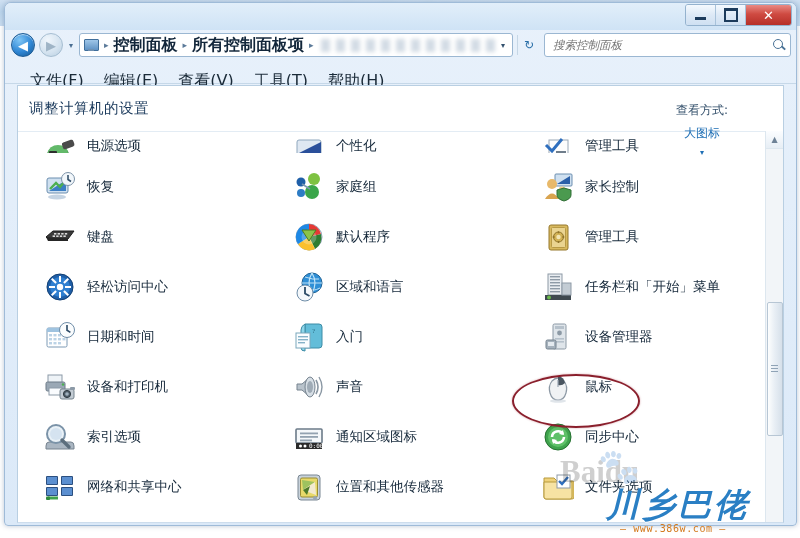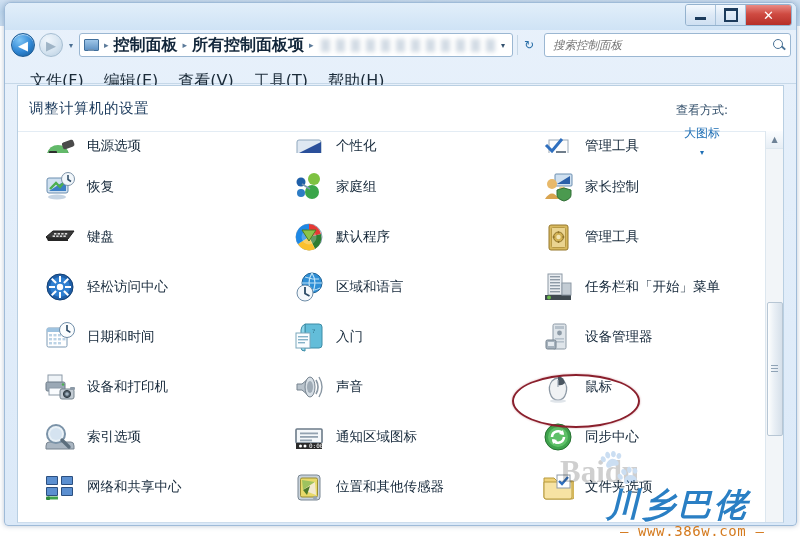--- a/index.html
+++ b/index.html
@@ -309,21 +309,21 @@
     font-size: 33px;
     color: #2a7fc4;
     font-family: "DejaVu Serif", serif;
     font-weight: bold;
     letter-spacing: 3px;
     font-style: italic;
     text-shadow: 0 1px 0 rgba(255,255,255,.9);
     line-height: 34px;
   }
   .wm-site .url {
-    font-size: 14px;
+    font-size: 10px;
     color: #d47a1e;
     letter-spacing: .6px;
     margin-top: 1px;
     padding-left: 14px;
     font-family: "DejaVu Sans Mono", monospace;
   }
 </style>
 </head>
 <body>
 

